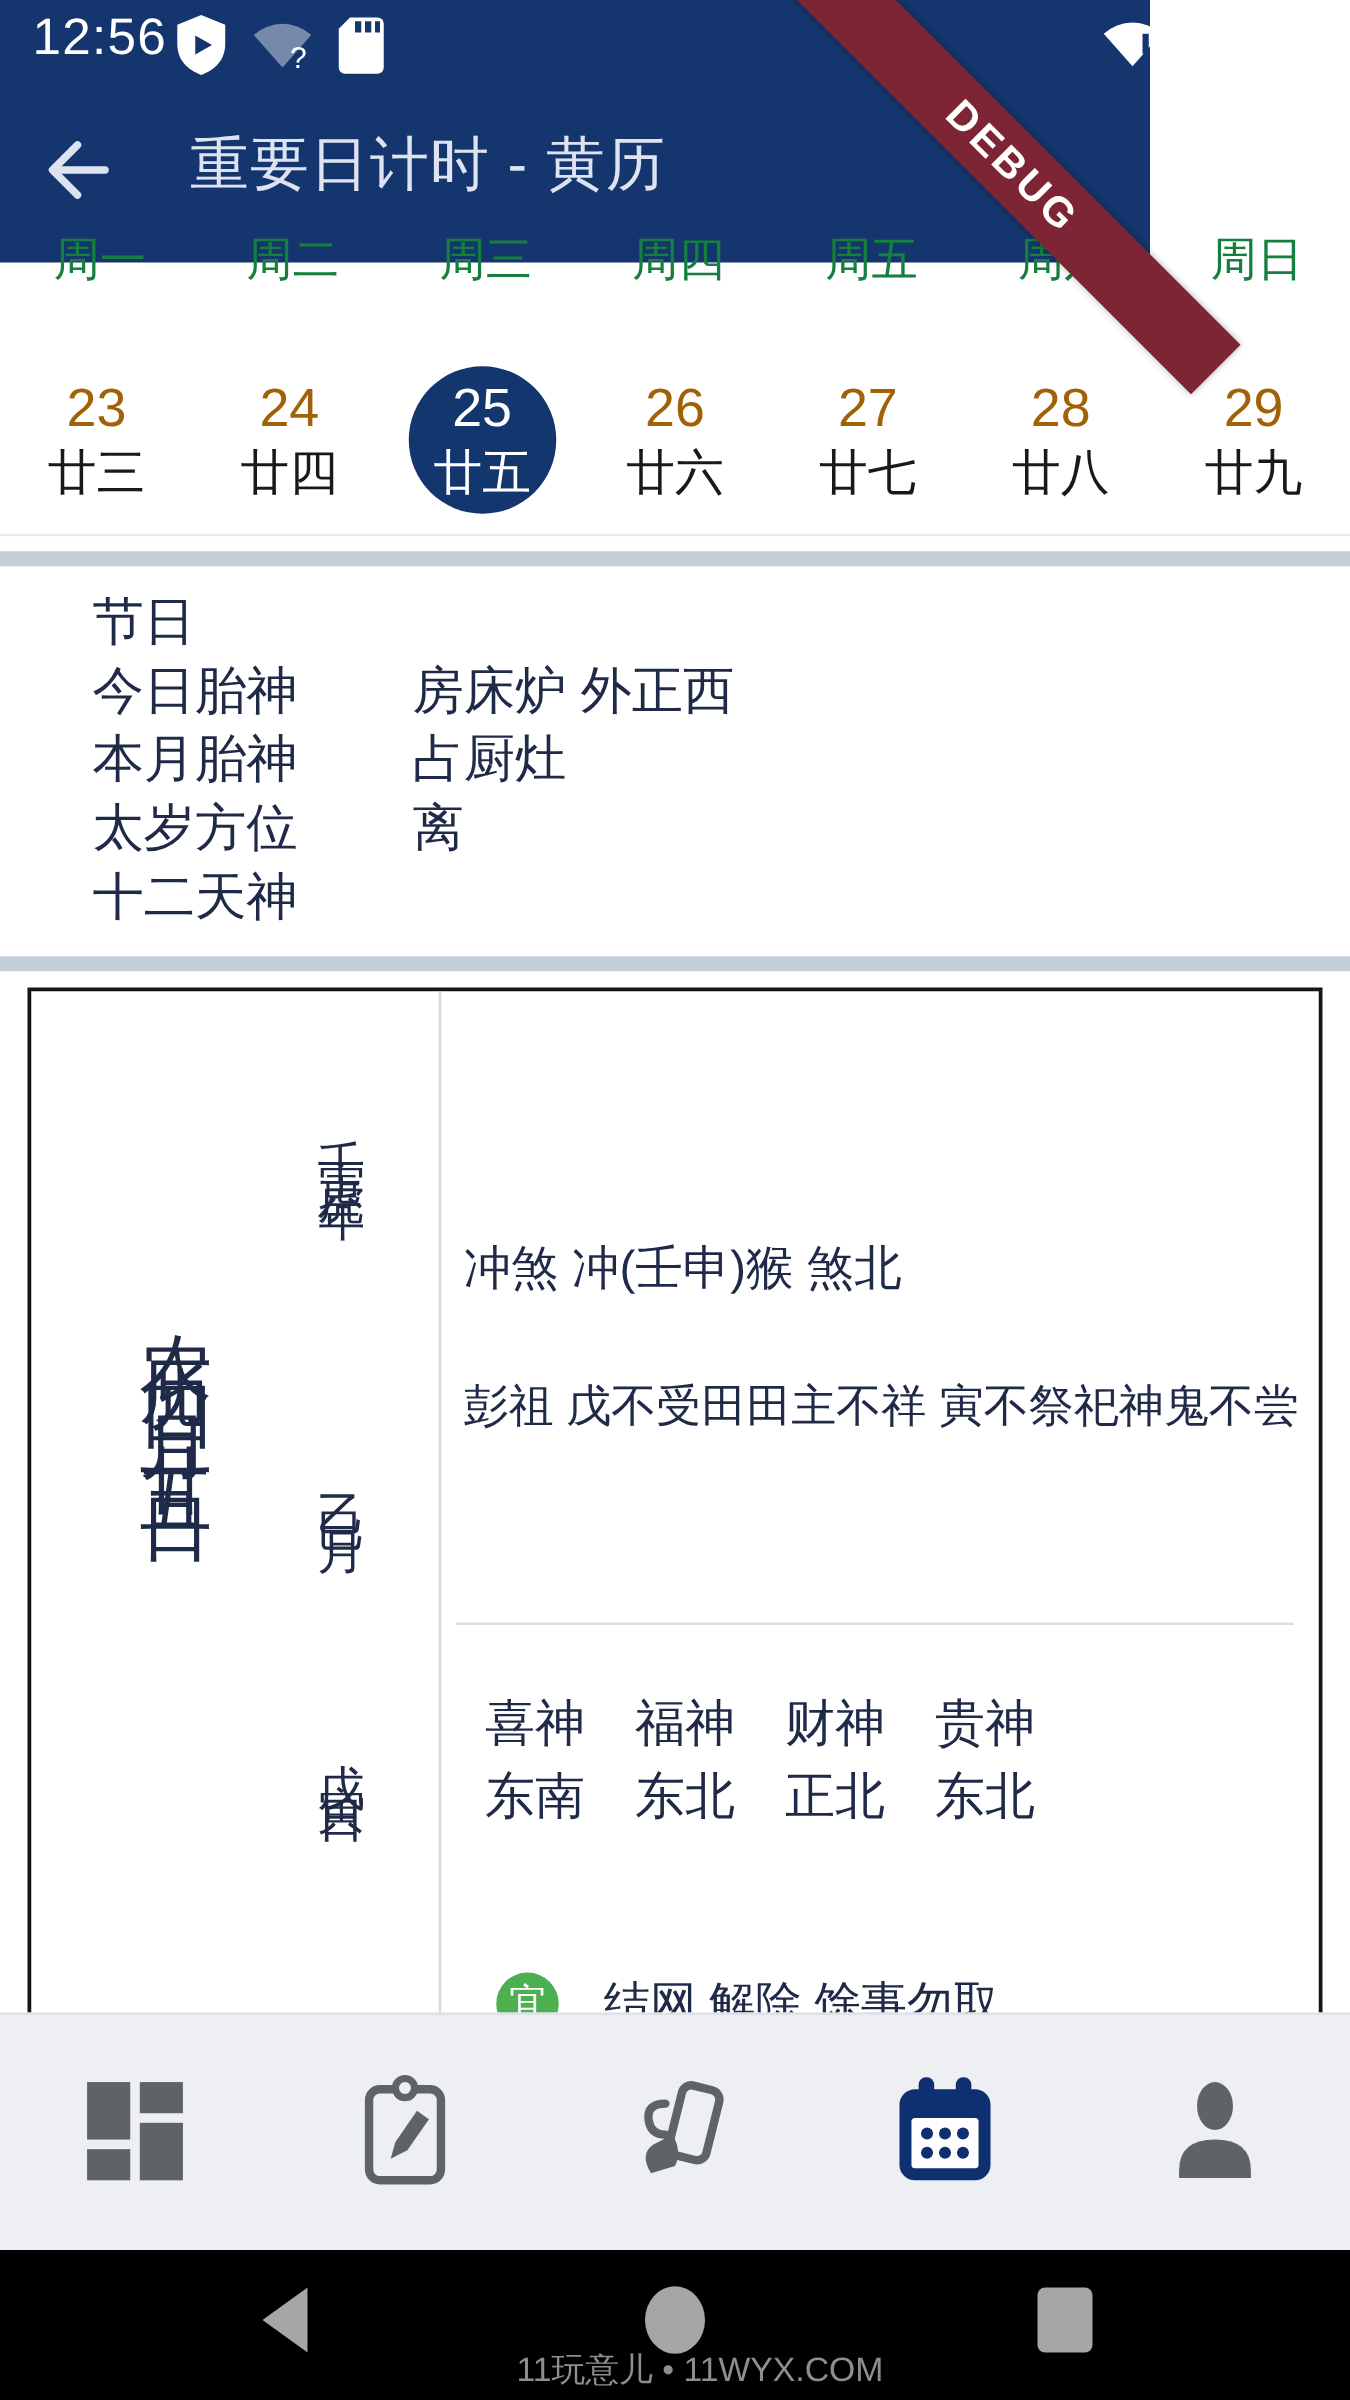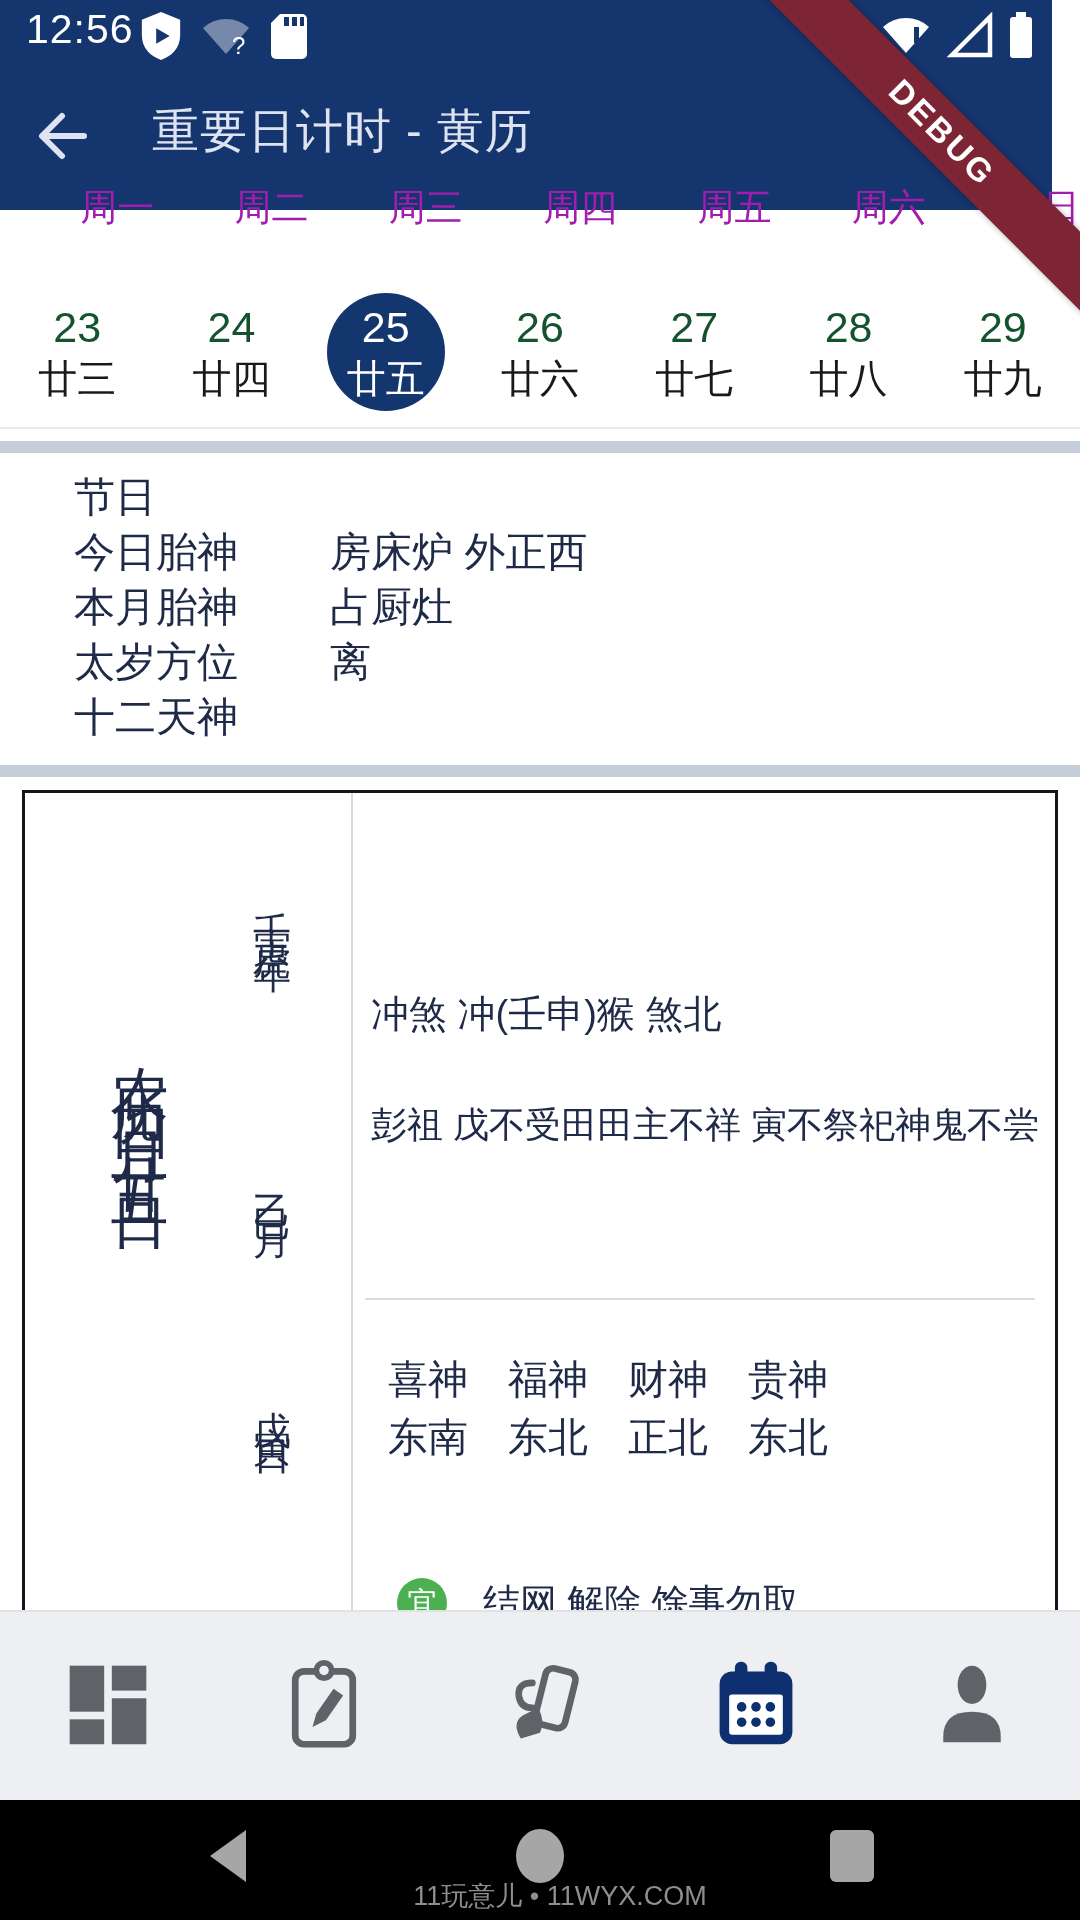--- a/index.html
+++ b/index.html
@@ -1,33 +1,33 @@
 <!DOCTYPE html>
 <html><head>
 <meta charset="utf-8">
 <style>
   html,body{margin:0;padding:0;background:#777;}
   #screen{position:relative;width:1080px;height:1920px;background:#fff;overflow:hidden;
           font-family:"Liberation Sans","DejaVu Sans",sans-serif;}
   
-  .topbar{position:absolute;left:0;top:0;width:1052px;height:210px;background:#15356e;}
+  .topbar{position:absolute;left:0;top:0;width:920px;height:210px;background:#15356e;}
   .time{position:absolute;left:26px;top:6px;font-size:41px;color:#fff;letter-spacing:1px;}
   .sicons{position:absolute;left:138px;top:10px;display:flex;gap:16px;align-items:center;z-index:6;}
   .sicons-r{position:absolute;left:880px;top:10px;display:flex;gap:14px;align-items:center;z-index:6;}
   .ribbon{position:absolute;top:105px;right:-120px;width:460px;height:56px;background:#7e2535;
           transform:rotate(45deg);z-index:5;text-align:center;line-height:56px;
           color:#fff;font-weight:bold;font-size:33px;letter-spacing:3px;box-shadow:0 0 6px rgba(0,0,0,.3);}
   .backbtn{position:absolute;left:34px;top:108px;width:56px;height:56px;}
   .apptitle{position:absolute;left:152px;top:100px;font-size:47px;color:#dde3f0;letter-spacing:1px;}
   
   .weekrow{position:absolute;left:0;top:184px;width:1080px;display:flex;}
-  .weekrow div{flex:1;text-align:right;font-size:37px;color:#a21caf;line-height:48px;}
+  .weekrow div{flex:1;text-align:left;font-size:37px;color:#15803d;line-height:48px;padding-left:43px;}
   .daysrow{position:absolute;left:0;top:300px;width:1080px;display:flex;}
   .day-cell{flex:1;position:relative;text-align:center;}
-  .day-num{position:relative;font-size:43px;color:#14532d;line-height:54px;z-index:2;}
+  .day-num{position:relative;font-size:43px;color:#a16207;line-height:54px;z-index:2;}
   .day-lunar{position:relative;font-size:39px;color:#17191d;line-height:50px;z-index:2;}
   .day-cell.sel::before{content:'';position:absolute;left:50%;top:52px;width:118px;height:118px;
         transform:translate(-50%,-50%);border-radius:50%;background:#14366f;z-index:1;}
   .day-cell.sel .day-num,.day-cell.sel .day-lunar{color:#fff;}
   .thinline{position:absolute;left:0;top:427px;width:1080px;height:2px;background:#ececec;}
   .band{position:absolute;left:0;width:1080px;height:12px;background:#c5ced9;}
   
   .info{position:absolute;left:74px;top:470px;width:960px;color:#1e2a47;}
   .irow{display:flex;height:55px;line-height:55px;font-size:41px;}
   .ilabel{width:256px;}

